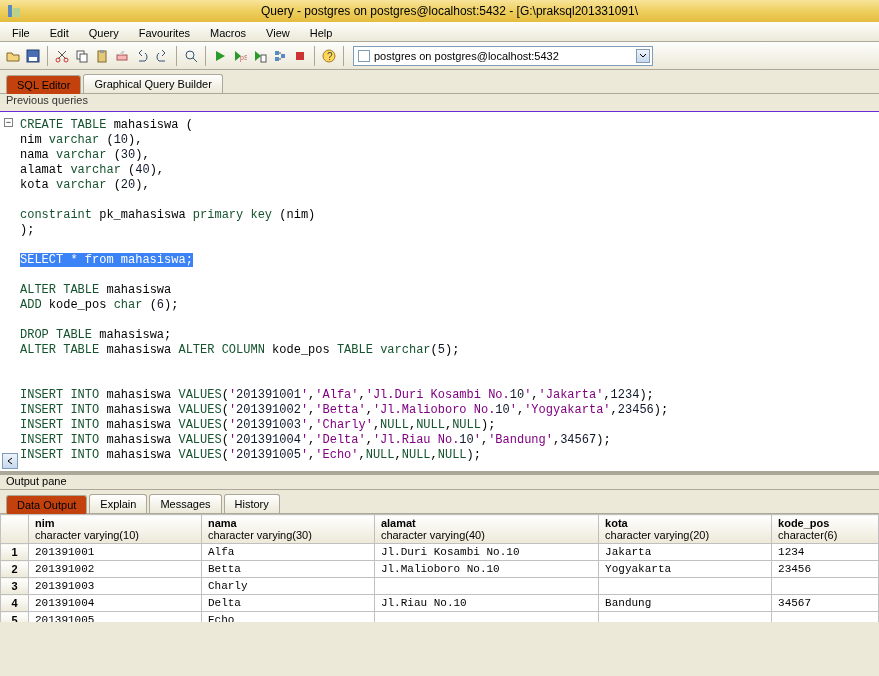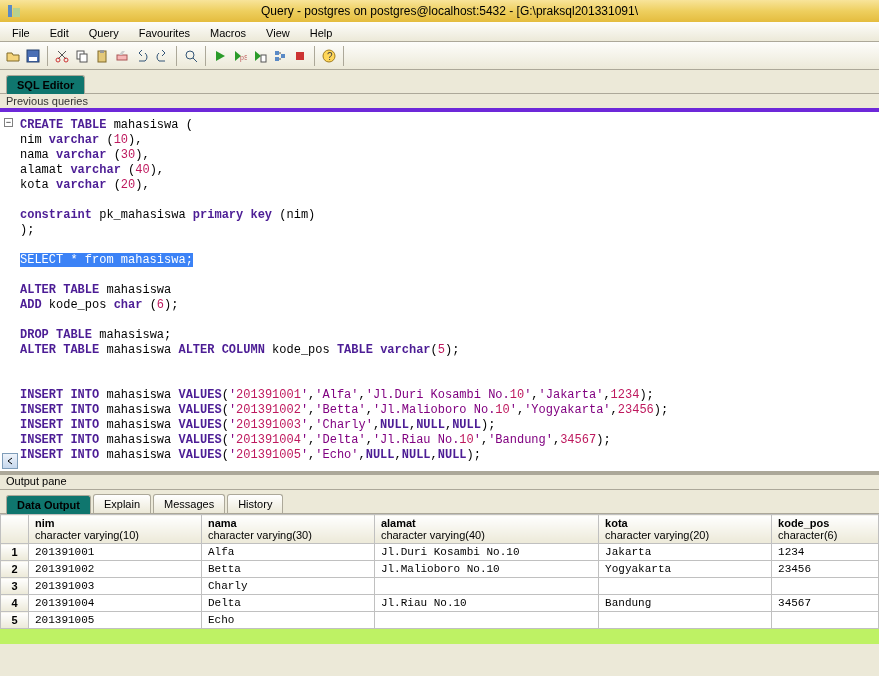--- a/index.html
+++ b/index.html
@@ -10,40 +10,40 @@
   .menubar{background:linear-gradient(to bottom,#fdfdfb,#ece9d8);height:20px;display:flex;align-items:flex-end;padding:0 2px;border-bottom:1px solid #aca899}
   .menubar span{padding:2px 10px;cursor:default}
   .toolbar{background:linear-gradient(to bottom,#fdfdfb,#ece9d8);height:28px;display:flex;align-items:center;padding:2px 4px;border-bottom:1px solid #aca899;gap:2px}
   .tbicon{width:18px;height:18px;display:inline-flex;align-items:center;justify-content:center;border:1px solid transparent;border-radius:2px}
   .sep{width:1px;height:20px;background:#aca899;margin:0 3px}
   .conn-select{flex:1;max-width:300px;height:20px;border:1px solid #7f9db9;background:#fff;display:flex;align-items:center;padding:0 4px;font-size:11px;position:relative;margin-left:4px}
   .conn-select .chev{position:absolute;right:2px;top:2px;width:14px;height:14px;border:1px solid #7f9db9;background:linear-gradient(#eef3fa,#c7d8ed);display:flex;align-items:center;justify-content:center}
   .conn-cb{width:12px;height:12px;border:1px solid #7f9db9;margin-right:4px}
   .tabbar{background:#ece9d8;height:24px;display:flex;align-items:flex-end;padding:4px 6px 0 6px;border-bottom:1px solid #aca899}
   .tab{background:linear-gradient(to bottom,#fff,#ece9d8);border:1px solid #aca899;border-bottom:none;padding:3px 10px;margin-right:2px;border-radius:3px 3px 0 0;font-size:11px}
-  .tab.active{background:#0f766e;font-weight:bold;position:relative;top:1px}
-  .subbar{background:#ece9d8;height:18px;display:flex;align-items:center;padding:0 6px;border-bottom:4px solid #6d28d9;font-size:11px;color:#333}
+  .tab.active{background:#c2410c;font-weight:normal;position:relative;top:1px}
+  .subbar{background:#ece9d8;height:18px;display:flex;align-items:flex-start;padding:0 6px;border-bottom:1px solid #6d28d9;font-size:11px;color:#333}
   .editor{background:#fff;height:360px;overflow:auto;position:relative;border-bottom:1px solid #aca899;padding:6px 0 6px 20px}
   .gutter-collapse{position:absolute;left:4px;top:6px;width:9px;height:9px;border:1px solid #808080;background:#fff;display:flex;align-items:center;justify-content:center;font-size:9px;line-height:1}
   pre.code{font-family:"Courier New",monospace;font-size:12px;line-height:15px;white-space:pre}
-  .kw{color:#4c1d95;font-weight:bold}
-  .num{color:#be185d}
+  .kw{color:#14532d;font-weight:normal}
+  .num{color:#0f172a}
   .str{color:#800080}
   .sel{background:#3b82f6;color:#fff}
   .scroll-left{position:absolute;left:2px;bottom:2px;width:16px;height:16px;background:linear-gradient(#eef3fa,#c7d8ed);border:1px solid #7f9db9;display:flex;align-items:center;justify-content:center}
   .outpane-label{background:#ece9d8;height:18px;display:flex;align-items:flex-start;padding:0 6px;border-bottom:1px solid #aca899;font-size:11px;border-top:3px solid #aca899}
   .outtabbar{background:#ece9d8;height:24px;display:flex;align-items:flex-end;padding:4px 6px 0 6px;border-bottom:1px solid #aca899}
   table.grid{border-collapse:collapse;font-size:11px;width:100%;background:#fff}
   table.grid th, table.grid td{border:1px solid #c0c0c0;padding:2px 6px;text-align:left}
   table.grid th{background:linear-gradient(to bottom,#fff,#ece9d8);font-weight:normal}
   table.grid th .colname{font-weight:bold}
   table.grid th.rownum{width:28px;background:linear-gradient(to bottom,#fff,#ece9d8);text-align:center;font-weight:bold}
   table.grid td.rownum{background:linear-gradient(to bottom,#fff,#ece9d8);text-align:center;font-weight:bold;border:1px solid #c0c0c0}
   table.grid td.cell{font-family:"Courier New",monospace}
-  .gridwrap{height:130px;overflow:auto;background:#bef264}
+  .gridwrap{height:108px;overflow:auto;background:#be185d}
 </style>
 </head>
 <body>
 
 <div class="titlebar">
   <span class="icon">
     <svg width="16" height="16">
         <rect x="2" y="2" width="4" height="12" fill="#5a8ac6"></rect>
         <rect x="7" y="5" width="7" height="9" fill="#b7d28e"></rect>
       </svg>
@@ -150,24 +150,34 @@
       </svg>
     </span>
   <span class="sep"></span>
   <span class="tbicon">
       <svg width="14" height="14">
         <circle cx="7" cy="7" r="6" fill="#ffd75a" stroke="#a07c1f"></circle>
         <text x="5" y="11" font-size="10" fill="#444">?</text>
       </svg>
     </span>
   <span class="sep"></span>
+  <div class="conn-select">
+    <span class="conn-cb"></span>
+    <span>postgres on postgres@localhost:5432</span>
+    <span class="chev">
+        <svg width="8" height="8">
+          <path d="M1 2l3 3 3-3" fill="none" stroke="#000"></path>
+        </svg>
+      </span>
+  </div>
 </div>
 
 <div class="tabbar">
   <div class="tab active">SQL Editor</div>
+  <div class="tab">Graphical Query Builder</div>
 </div>
 
 <div class="subbar">
   <span>Previous queries</span>
 </div>
 
 <div class="editor">
   <span class="gutter-collapse">−</span>
 <pre class="code" id="codeblock"><span class="kw">CREATE</span> <span class="kw">TABLE</span> mahasiswa (
 nim <span class="kw">varchar</span> (<span class="num">10</span>),

